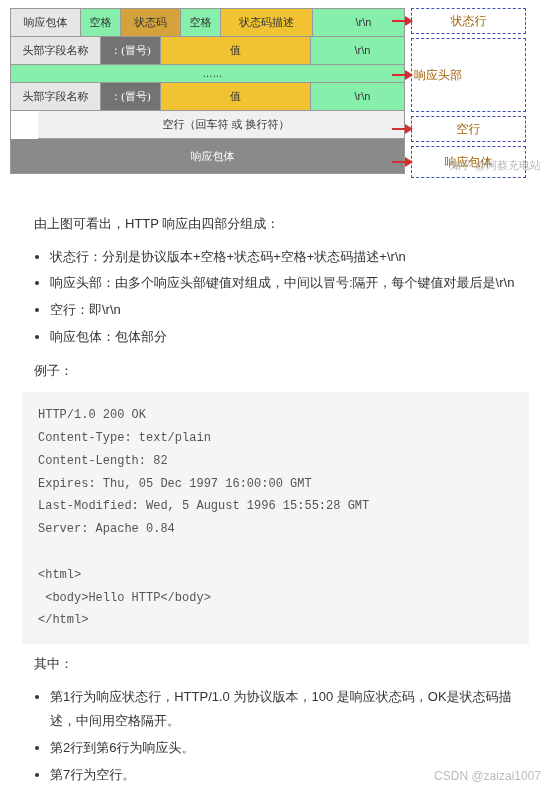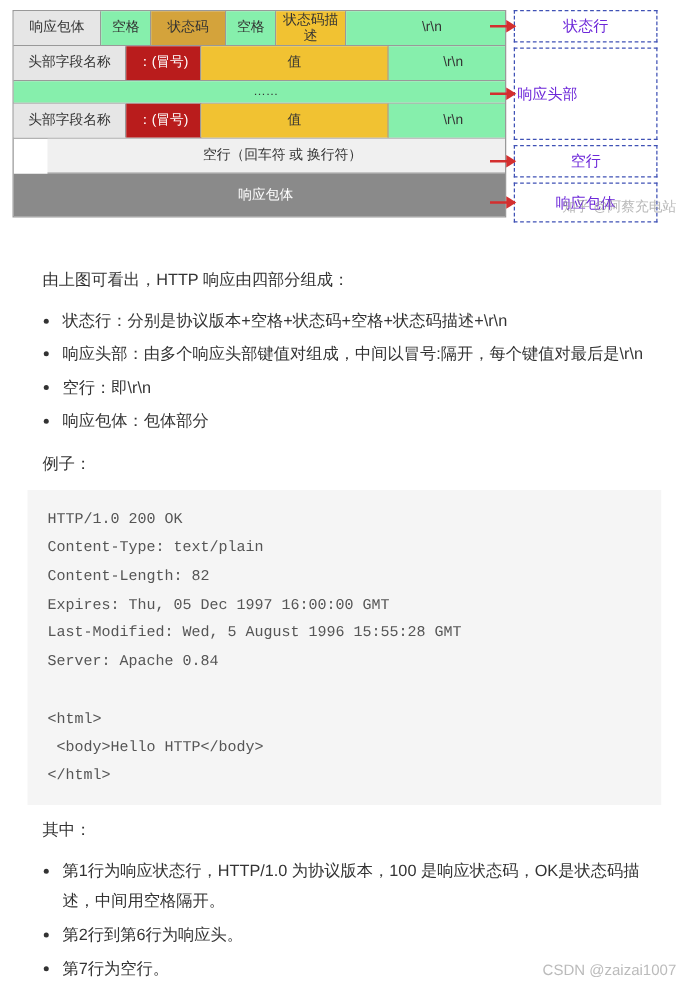--- a/index.html
+++ b/index.html
@@ -39,33 +39,33 @@
     }
     .row .cell:last-child { border-right: none; padding-left: 12px; }
     .dots-row { height: 18px; }
     .dots-row .cell { font-size: 10px; }
     .row-empty { height: 28px; background: #f0f0f0; margin-left: 27px; }
     .row-body { height: 34px; background: #8a8a8a; color: #fff; }
 
     
     .c-gray { background: #e6e6e6; }
     .c-gold { background: #d4a33b; }
-    .c-blue { background: #b91c1c; color: #fff; }
+    .c-blue { background: #737373; color: #fff; font-family: Liberation Serif, serif; }
     .c-yellow { background: #f1c232; }
     .c-light { background: #86efac; }
 
     
     .rlabels {
       flex: 0 0 115px;
       position: relative;
       font-size: 13px;
     }
     .rbox {
       border: 1.5px dashed #3f51b5;
-      color: #6d28d9;
+      color: #a16207;
       text-align: center;
       font-size: 12px;
       padding: 4px 2px;
       margin-bottom: 4px;
       position: relative;
     }
     .rbox.h1 { height: 26px; }
     .rbox.h2 { height: 74px; }
     .rbox.h3 { height: 26px; }
     .rbox.h4 { height: 32px; }
@@ -126,21 +126,21 @@
 
 <div class="diagram-wrap">
   <div class="diagram">
     <div class="grid">
 
       <div class="row">
         <div class="cell c-gray" style="width:70px">响应包体</div>
         <div class="cell c-light" style="width:40px">空格</div>
         <div class="cell c-gold" style="width:60px">状态码</div>
         <div class="cell c-light" style="width:40px">空格</div>
-        <div class="cell c-yellow" style="width:56px">状态码描述</div>
+        <div class="cell c-yellow" style="width:92px">状态码描述</div>
         <div class="cell c-light" style="flex:1">\r\n</div>
       </div>
 
       <div class="row">
         <div class="cell c-gray" style="width:90px">头部字段名称</div>
         <div class="cell c-blue" style="width:60px">：(冒号)</div>
         <div class="cell c-yellow" style="width:150px">值</div>
         <div class="cell c-light" style="flex:1">\r\n</div>
       </div>
 

